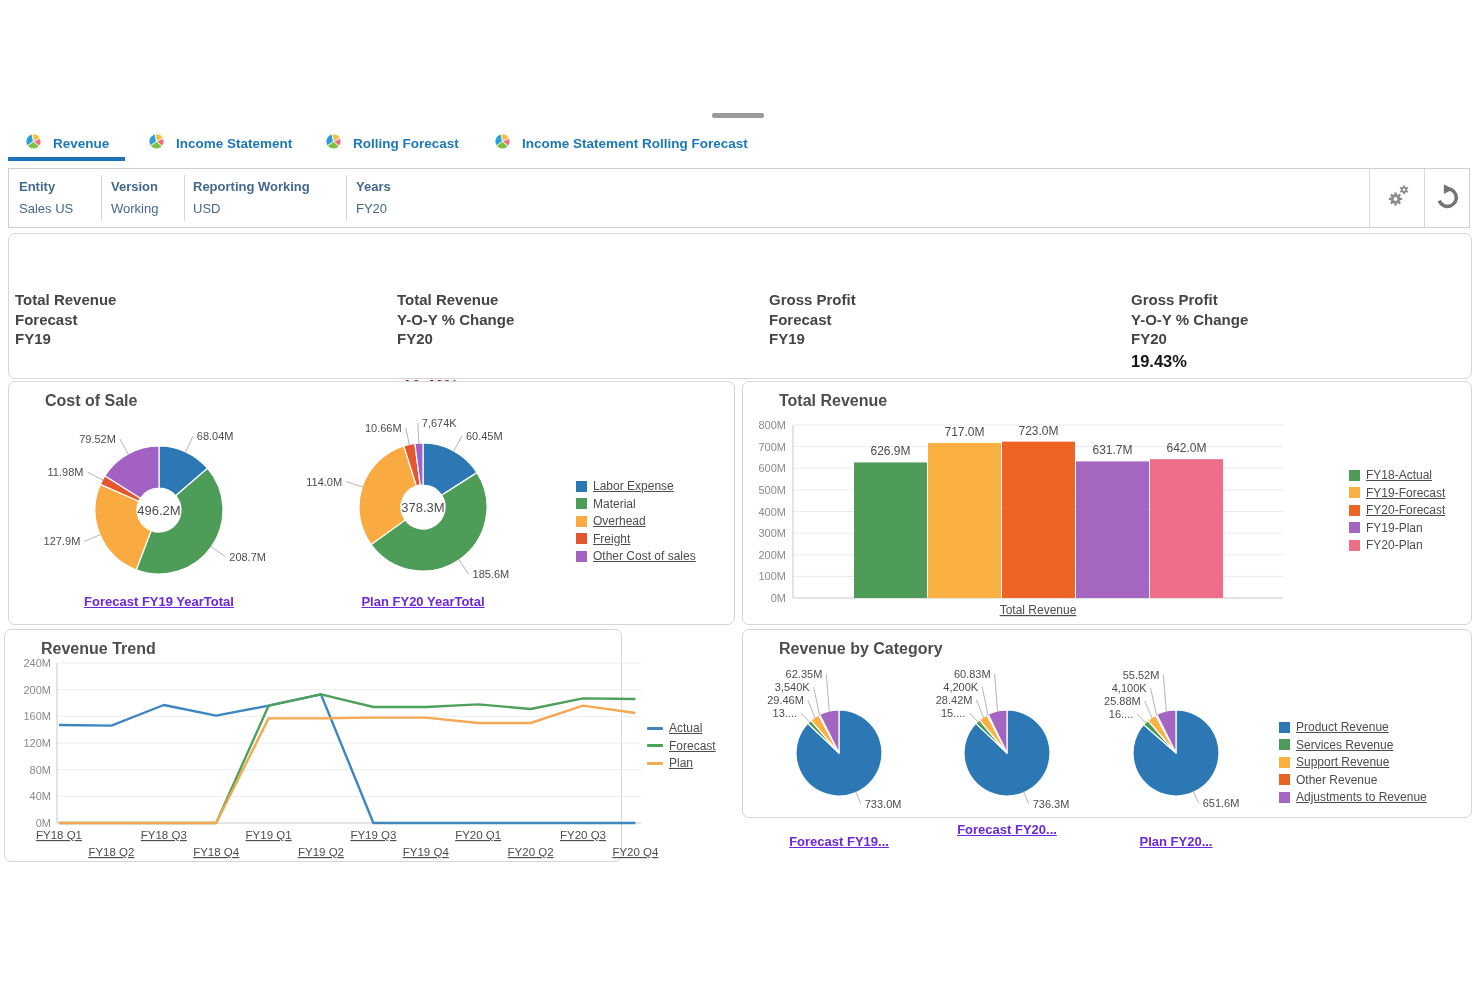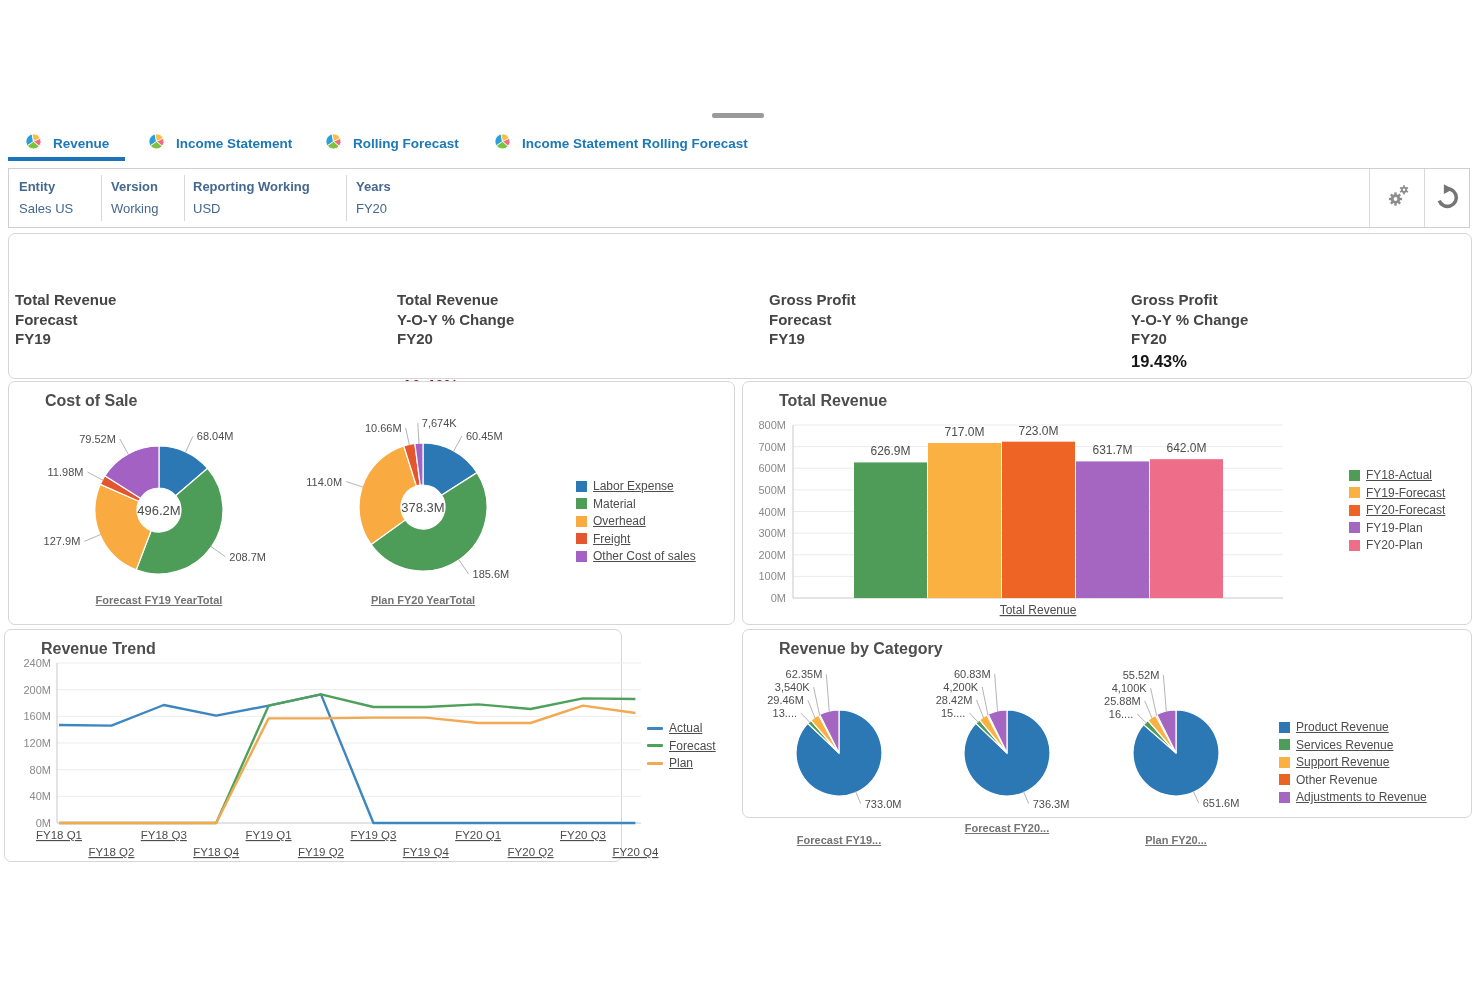--- a/index.html
+++ b/index.html
@@ -21,21 +21,21 @@
   .panel{position:absolute;border:1px solid #d6d6d6;border-radius:7px;background:#fff;box-sizing:border-box;}
   .panel-title{position:absolute;left:16px;top:10px;font-size:16px;font-weight:700;color:#4d4d4d;margin-left:20px;}
   .chart-svg{position:absolute;left:0;top:0;}
   svg text{font-family:"Liberation Sans",sans-serif;}
   .legend{position:absolute;}
   .legend-item{display:flex;align-items:center;margin-bottom:3.5px;cursor:pointer;}
   .swatch{width:11px;height:11px;margin-right:6px;flex:none;}
   .line-swatch{width:16px;height:3px;margin-right:6px;flex:none;border-radius:1px;}
   .legend-label{font-size:12px;color:#4d4d4d;white-space:nowrap;}
   .ul{text-decoration:underline;}
-  .chart-link{position:absolute;font-size:11px;font-weight:700;color:#737373;text-decoration:underline;text-align:center;cursor:pointer;white-space:nowrap;}
+  .chart-link{position:absolute;font-size:13px;font-weight:700;color:#6d28d9;text-decoration:underline;text-align:center;cursor:pointer;white-space:nowrap;}
 </style>
 </head>
 <body>
 
 <div class="screen">
 
   <div class="drag-handle"></div>
 
   <div>
     <div class="tab" style="left:25px">

